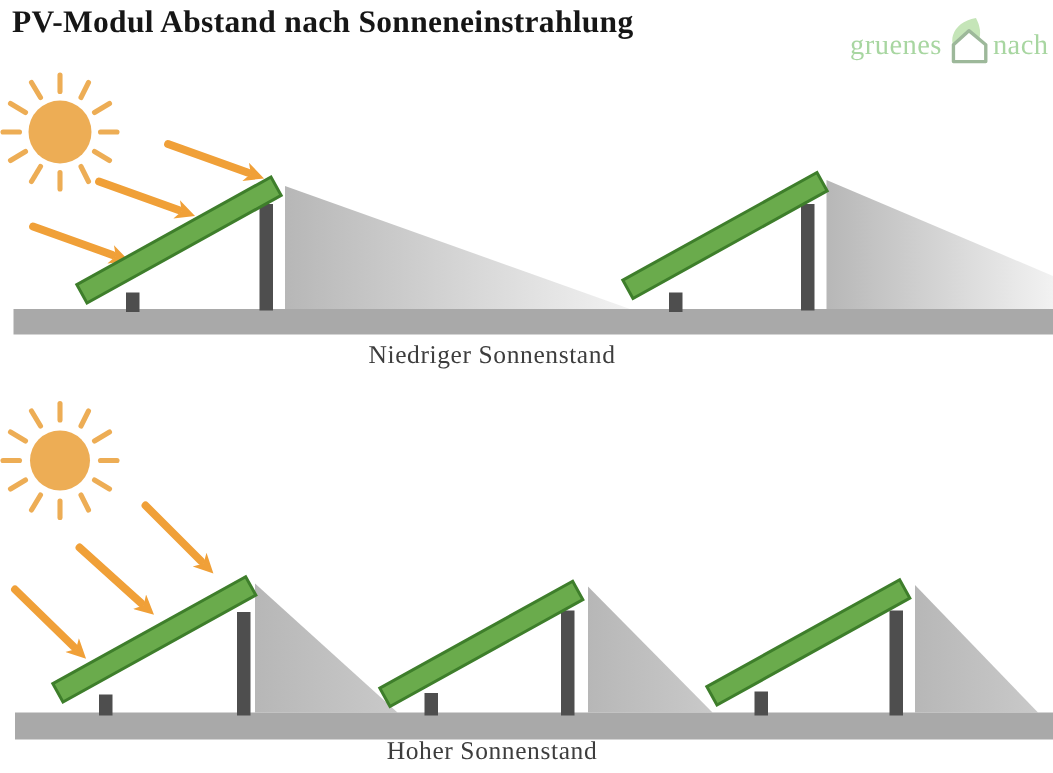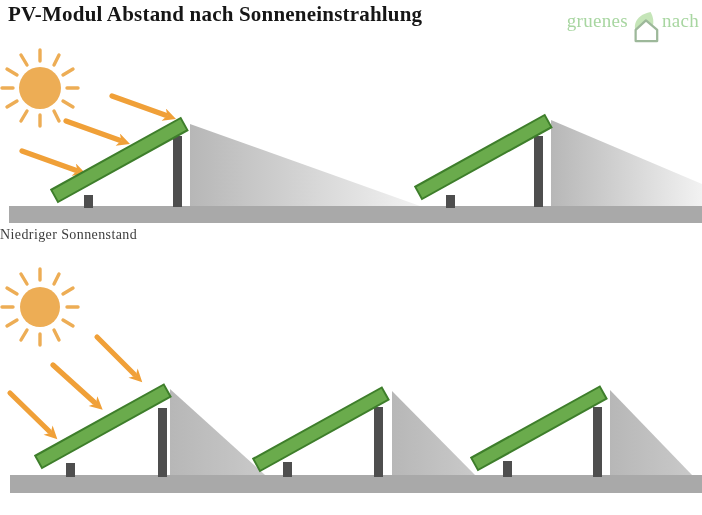--- a/index.html
+++ b/index.html
@@ -6,29 +6,29 @@
   .canvas{
     position:relative;width:702px;height:515px;background:#fff;overflow:hidden;
     font-family:Liberation Serif, serif;
   }
   .title{
     position:absolute;left:8px;top:2px;width:560px;
     font-size:21px;font-weight:700;color:var(--title-color,#161616);
     letter-spacing:.2px;white-space:nowrap;
   }
   .logo{
-    position:absolute;right:3px;top:10px;display:flex;align-items:flex-start;
+    position:absolute;right:3px;top:10px;display:flex;align-items:flex-end;
     color:var(--logo-text,#a8d6a1);font-size:19px;font-weight:400;letter-spacing:.3px;
   }
   .logo .word{line-height:22px;}
   .logo svg{display:block;margin:0 2px;position:relative;top:1px;}
   .gfx{position:absolute;left:0;top:0;}
   .diagram-label{
-    position:absolute;left:0;width:656px;
-    font-size:14px;color:var(--label-color,#3d3d3d);letter-spacing:.4px;
+    position:absolute;left:0;width:656px;text-align:center;
+    font-size:17px;color:var(--label-color,#3d3d3d);letter-spacing:.4px;
   }
   .label-low{top:227px;}
   .label-high{top:491px;}
   
   .sun-body{fill:var(--sun,#edad55);}
   .sun-ray{stroke:var(--sun,#edad55);stroke-width:3.4;stroke-linecap:round;}
   .arrow{stroke:var(--arrow,#f0a038);stroke-width:5.2;stroke-linecap:round;fill:none;}
   .arrow-head{fill:var(--arrow,#f0a038);}
   .ground{fill:var(--ground,#a9a9a9);}
   .post{fill:var(--post,#4e4e4e);}
@@ -175,14 +175,15 @@
         <rect class="post" x="503" y="461" width="9" height="16"></rect>
         <rect class="post" x="593" y="407" width="9" height="70"></rect>
         <g transform="translate(478,470) rotate(-29)">
             <rect class="panel" x="0" y="-14" width="147" height="14"></rect>
           </g>
       </g>
     </g>
   </svg>
 
   <div class="diagram-label label-low">Niedriger Sonnenstand</div>
+  <div class="diagram-label label-high">Hoher Sonnenstand</div>
 
 </div>
 
 </body></html>

